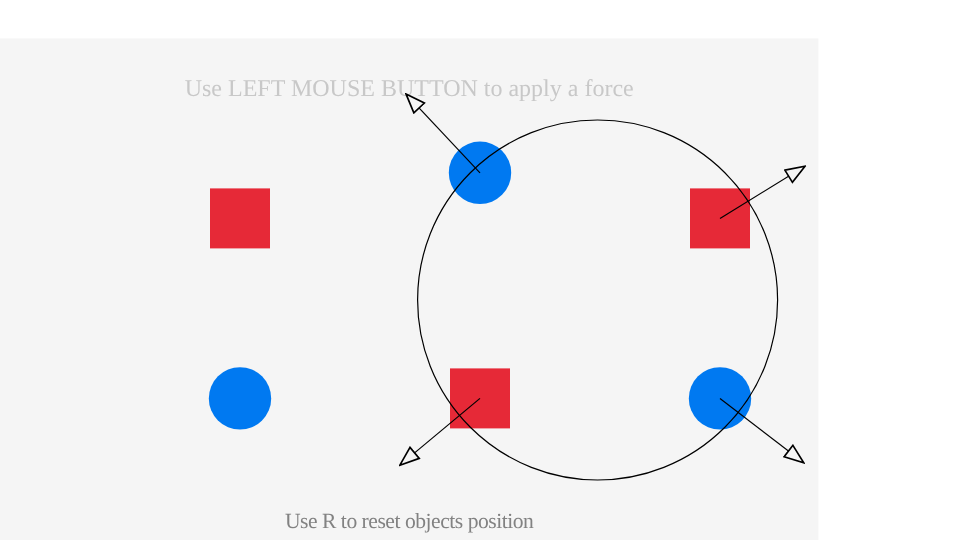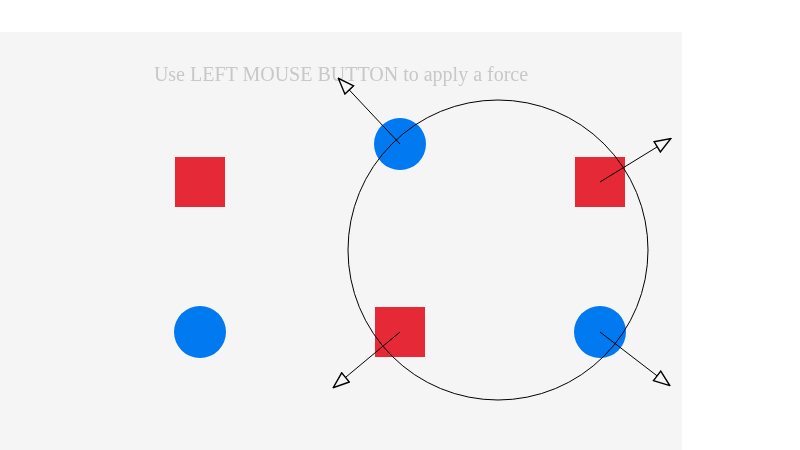--- a/index.html
+++ b/index.html
@@ -63,14 +63,15 @@
     <circle cx="600" cy="300" r="26" fill="#0079F1"></circle>
 
     <circle fill="none" stroke="#000000" stroke-width="1" cx="498" cy="218" r="150"></circle>
 
     <line stroke="#000000" stroke-width="1" marker-end="url(#arrowhead)" x1="400" y1="112" x2="339" y2="47"></line>
     <line stroke="#000000" stroke-width="1" marker-end="url(#arrowhead)" x1="600" y1="150" x2="670" y2="107"></line>
     <line stroke="#000000" stroke-width="1" marker-end="url(#arrowhead)" x1="400" y1="300" x2="334" y2="355"></line>
     <line stroke="#000000" stroke-width="1" marker-end="url(#arrowhead)" x1="600" y1="300" x2="669" y2="353"></line>
   </svg>
 
+  <div class="instr bottom">Use R to reset objects position</div>
 
 </div>
 
 </body></html>

